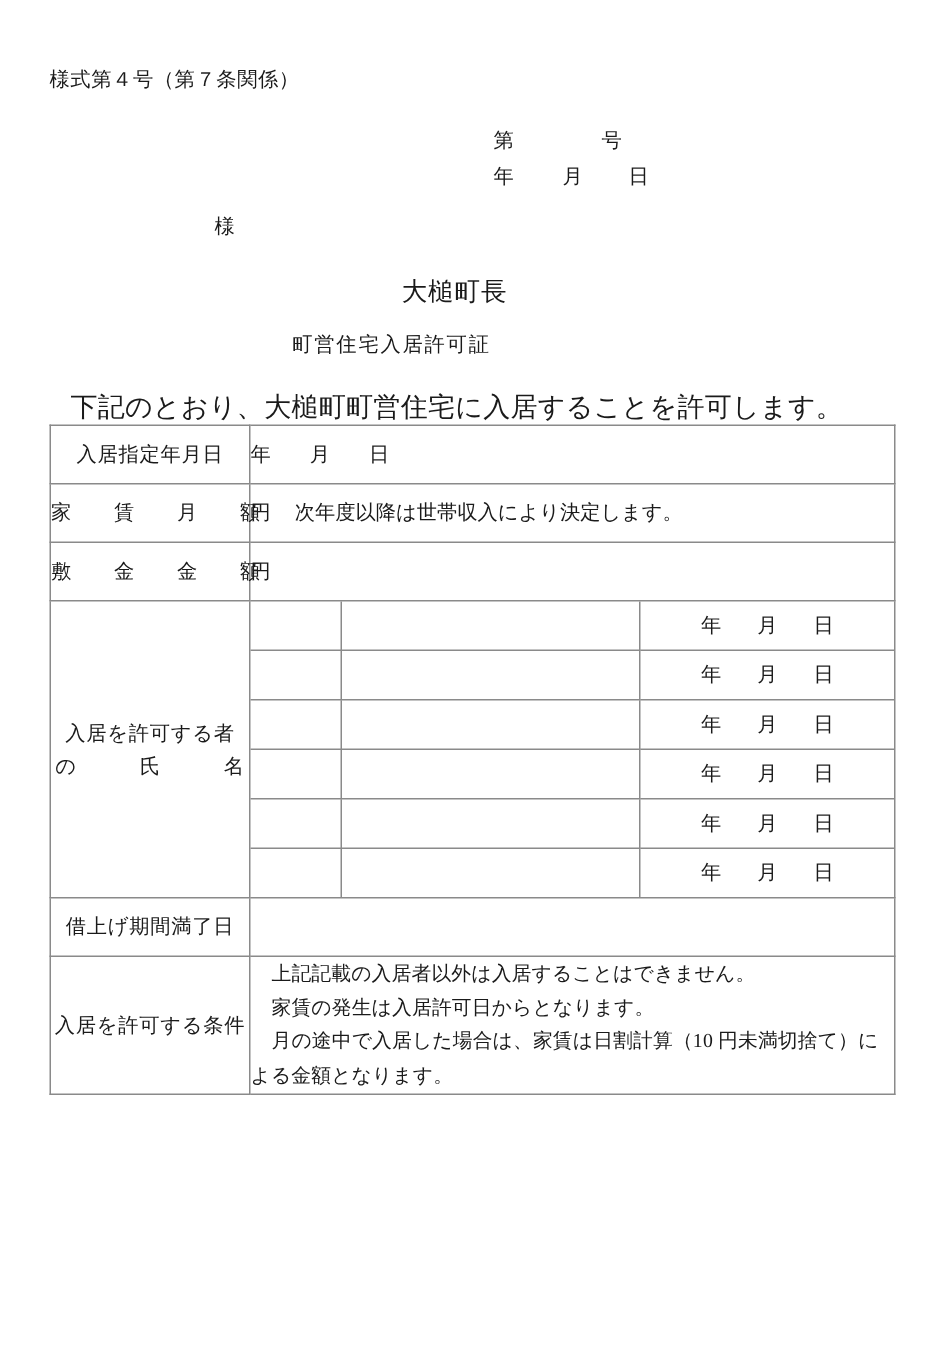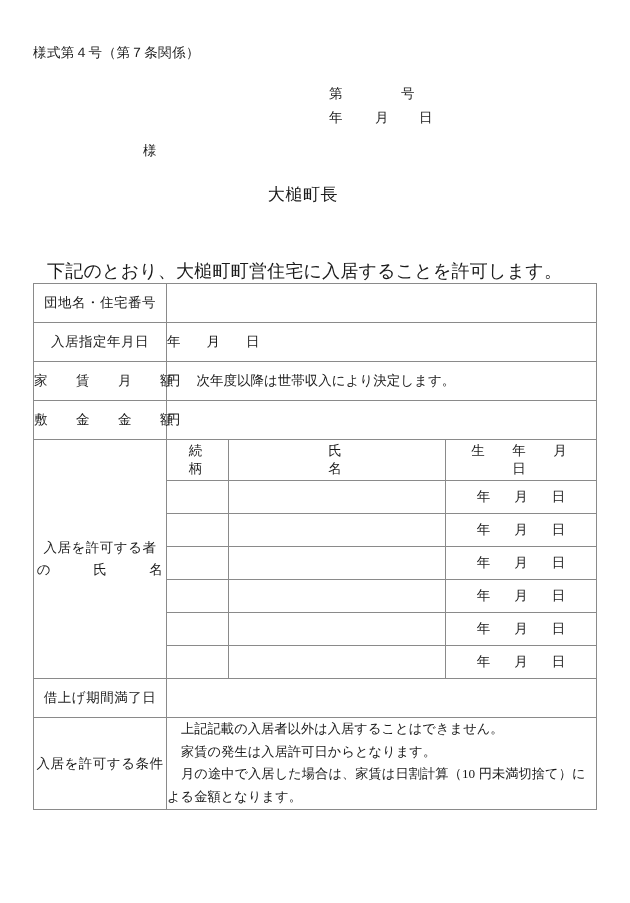--- a/index.html
+++ b/index.html
@@ -197,30 +197,27 @@
       <span class="seg seg-1">年</span>
       <span class="seg seg-2">月</span>
       <span class="seg seg-3">日</span>
     </div>
   </div>
 
   <div class="addressee">様</div>
 
   <div class="issuer">大槌町長</div>
 
+  <div class="doc-title">町営住宅入居許可証</div>
 
   <div class="lead-text">下記のとおり、大槌町町営住宅に入居することを許可します。</div>
 
   <table class="main-table">
     <tbody>
 
-      <tr class="row-h">
-        <td class="label-cell">団地名・住宅番号</td>
-        <td class="value-cell"></td>
-      </tr>
 
 
       <tr class="row-h">
         <td class="label-cell">入居指定年月日</td>
         <td class="value-cell date-inline">
           <span class="ymd">
             <span class="y">年</span><span class="m">月</span><span class="d">日</span>
           </span>
         </td>
       </tr>
@@ -240,25 +237,20 @@
       </tr>
 
       <tr class="occupant-wrap">
         <td class="label-cell">
           <span>入居を許可する者</span>
           <span class="l2">の　　　氏　　　名</span>
         </td>
         <td>
           <table class="sub-table">
             <tbody id="occupants-body">
-                <tr class="sub-head">
-                  <td class="col-rel h-rel no-outer-left">続　柄</td>
-                  <td class="col-name h-name">氏　　　　名</td>
-                  <td class="col-dob h-dob no-outer-right">生　年　月　日</td>
-                </tr>
                 <tr>
                   <td class="col-rel no-outer-left"></td>
                   <td class="col-name"></td>
                   <td class="col-dob dob-blank no-outer-right"><span class="ymd"><span class="y">年</span><span class="m">月</span><span class="d">日</span></span></td>
                 </tr>
                 <tr>
                   <td class="col-rel no-outer-left"></td>
                   <td class="col-name"></td>
                   <td class="col-dob dob-blank no-outer-right"><span class="ymd"><span class="y">年</span><span class="m">月</span><span class="d">日</span></span></td>
                 </tr>

